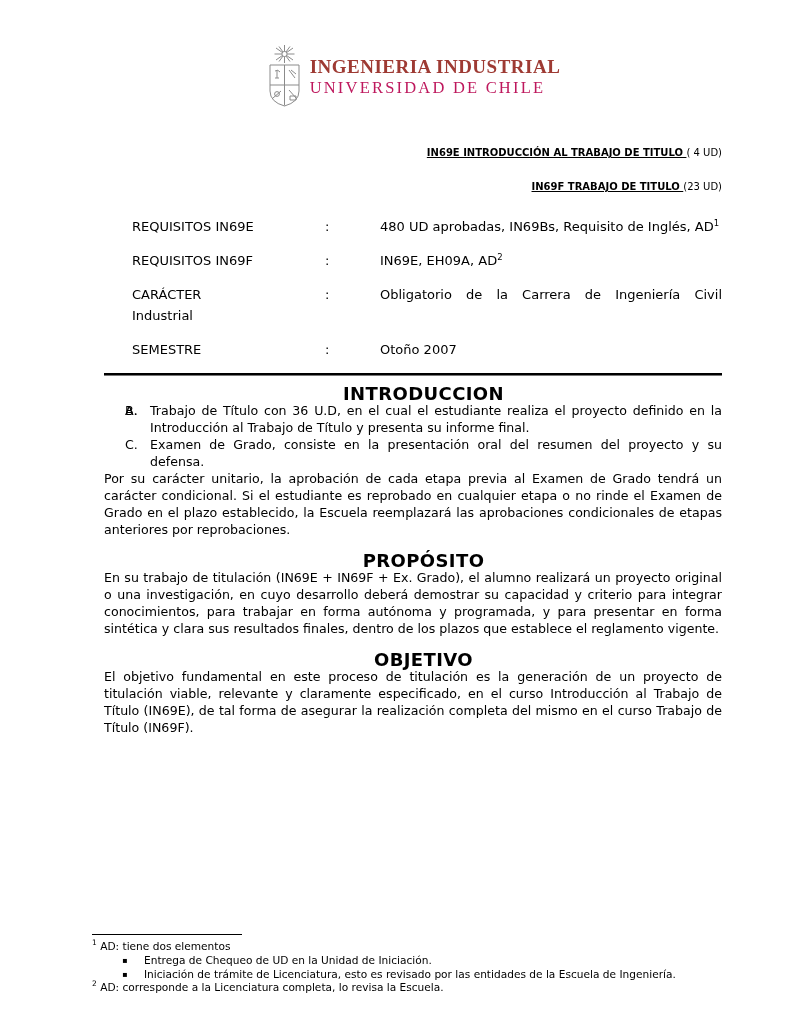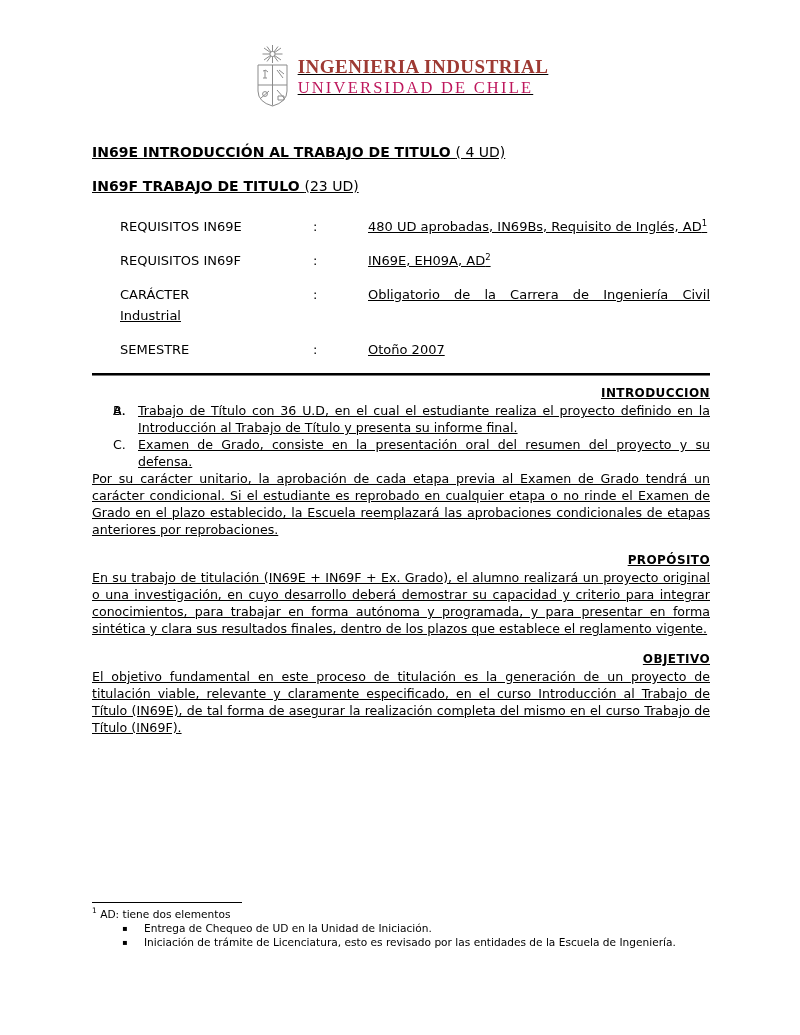--- a/index.html
+++ b/index.html
@@ -2,55 +2,55 @@
 <html><head>
 <meta charset="utf-8">
 <style>
   * { margin:0; padding:0; box-sizing:border-box; }
   html,body { background:#ffffff; }
   body {
     width:800px; height:1035px;
     font-family:"DejaVu Sans","Liberation Sans",sans-serif;
     color:#000; position:relative; overflow:hidden;
   }
-  .content { position:absolute; left:92px; width:618px; top:0;text-decoration:underline; }
+  .content { position:absolute; left:104px; width:618px; top:0; }
 
   
   .logo-block { margin-top:44px; display:flex; justify-content:center; align-items:center; gap:7px; height:64px; }
   .logo-text { display:flex; flex-direction:column; justify-content:flex-end; }
   .logo-line1 { font-family:"Liberation Serif","DejaVu Serif",serif; font-weight:bold; font-size:19px; letter-spacing:0.5px; line-height:22px; }
   .logo-line2 { font-family:"Liberation Serif","DejaVu Serif",serif; font-size:16.5px; letter-spacing:2.2px; line-height:19px; }
 
   
-  .doc-title { text-align:left; font-size:14px; line-height:17px; }
+  .doc-title { text-align:right; font-size:10px; line-height:17px; }
   .doc-title .t-bold { font-weight:bold; text-decoration:underline; }
   .title-1 { margin-top:36px; }
   .title-2 { margin-top:17px; }
 
   
   .info-rows { margin-top:21px;margin-left:28px; }
   .kv { position:relative; text-align:justify; text-indent:248px; line-height:21px; font-size:13px; margin-bottom:13px; }
   .kv .lbl, .kv .colon { position:absolute; top:0; text-indent:0; }
   .kv .lbl { left:0; }
   .kv .colon { left:193px; }
   sup { font-size:8.5px; vertical-align:super; line-height:0; }
 
   
   .thick-rule { margin-top:7px; height:3px; border-top:2px solid #000; border-bottom:1px solid #777; }
 
   
   .body-text { font-size:12.6px; line-height:17px; text-align:justify; }
-  .sec-heading { font-weight:bold; font-size:12px; line-height:17px; padding-left:21px; letter-spacing:0.4px; text-align:right; }
+  .sec-heading { font-weight:bold; font-size:18px; line-height:17px; padding-left:21px; letter-spacing:0.4px; text-align:center; }
   .h-intro { margin-top:9px; }
   .h-gap { margin-top:14px; }
   .doc-list-item { position:relative; padding-left:46px; text-align:justify; }
   .doc-list-item .marker { position:absolute; left:21px; top:0; }
 
   
-  .footnotes { position:absolute; left:92px; right:90px; top:902px; font-size:10.6px; line-height:13.8px; text-align:left; }
+  .footnotes { position:absolute; left:92px; right:90px; top:934px; font-size:10.6px; line-height:13.8px; text-align:left; }
   .fn-sep { width:150px; border-top:1.5px solid #000; margin-bottom:5px; }
   .fn-sup { font-size:7.5px; vertical-align:super; }
   .fn-bullet { position:relative; padding-left:52px; }
   .fn-bullet .b-marker { position:absolute; left:30px; top:0; font-size:8px; }
 </style>
 </head>
 <body>
 
 <div class="content">
 
@@ -110,13 +110,14 @@
     <p>El objetivo fundamental en este proceso de titulación es la generación de un proyecto de titulación viable, relevante y claramente especificado, en el curso Introducción al Trabajo de Título (IN69E), de tal forma de asegurar la realización completa del mismo en el curso Trabajo de Título (IN69F).</p>
   </div>
 
 </div>
 
 <div class="footnotes">
   <div class="fn-sep"></div>
   <div><sup class="fn-sup">1</sup> <span>AD: tiene dos elementos</span></div>
   <div class="fn-bullet"><span class="b-marker">▪</span><span>Entrega de Chequeo de UD en la Unidad de Iniciación.</span></div>
   <div class="fn-bullet"><span class="b-marker">▪</span><span>Iniciación de trámite de Licenciatura, esto es revisado por las entidades de la Escuela de Ingeniería.</span></div>
+  <div><sup class="fn-sup">2</sup> <span>AD: corresponde a la Licenciatura completa, lo revisa la Escuela.</span></div>
 </div>
 
 </body></html>

